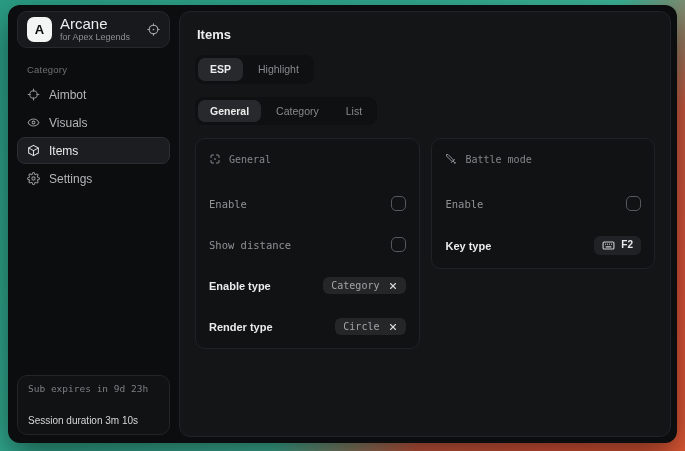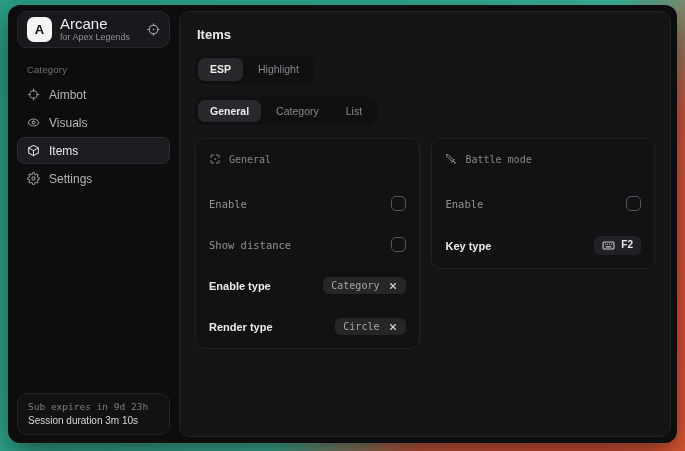--- a/index.html
+++ b/index.html
@@ -35,21 +35,21 @@
   .nav-item {
     height:27px; display:flex; align-items:center; gap:9px; padding:0 9px;
     border-radius:8px; border:1px solid transparent; color:#b3b5b7; font-size:12px; cursor:default;
   }
   .nav-item .ic { color:#8f9193; display:flex; }
   .nav-item.active { background:#1b1d20; border-color:#2c2e31; color:#e9eaea; }
   .nav-item.active .ic { color:#d9dadb; }
   .sb-spacer { flex:1; }
   .sub-card {
     margin:0 3px; background:#101214; border:1px solid #232527; border-radius:10px;
-    padding:7px 10px 8px; display:flex; flex-direction:column; gap:3px;
+    padding:7px 10px 8px; display:flex; flex-direction:column; gap:21px;
   }
   .sub-line1 { font-family:"DejaVu Sans Mono", monospace; font-size:9.5px; color:#7d7f81; }
   .sub-line2 { font-size:10px; color:#d5d6d7; }
   
   .main {
     flex:1; margin:6px 6px 6px 3px; background:#131517; border:1px solid #212427;
     border-radius:11px; padding:13px 15px; overflow:hidden;
   }
   .page-title { font-size:13px; font-weight:700; color:#ededee; margin:2px 0 0 2px; }
   .tabbar {

